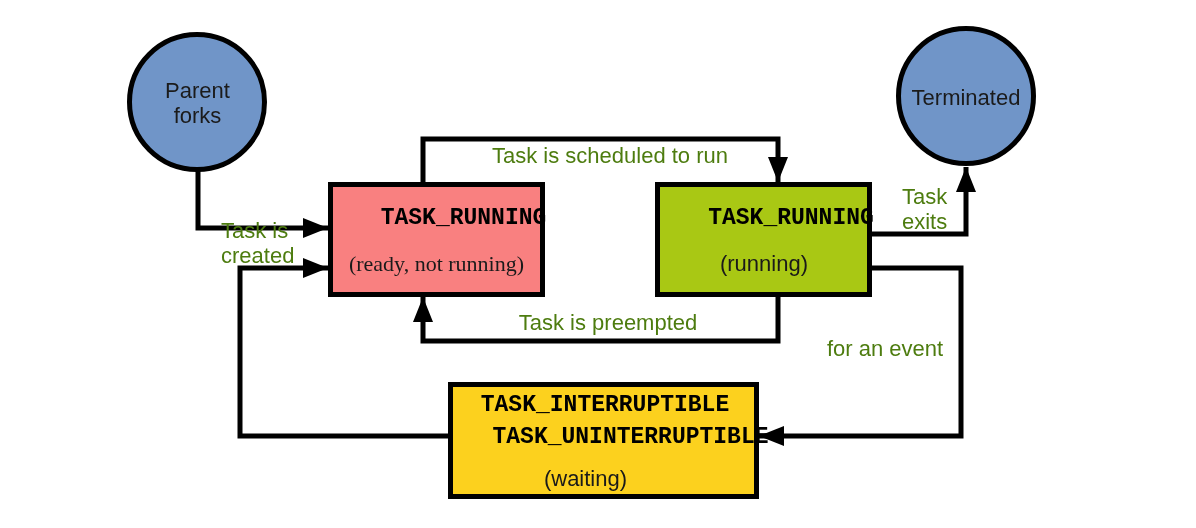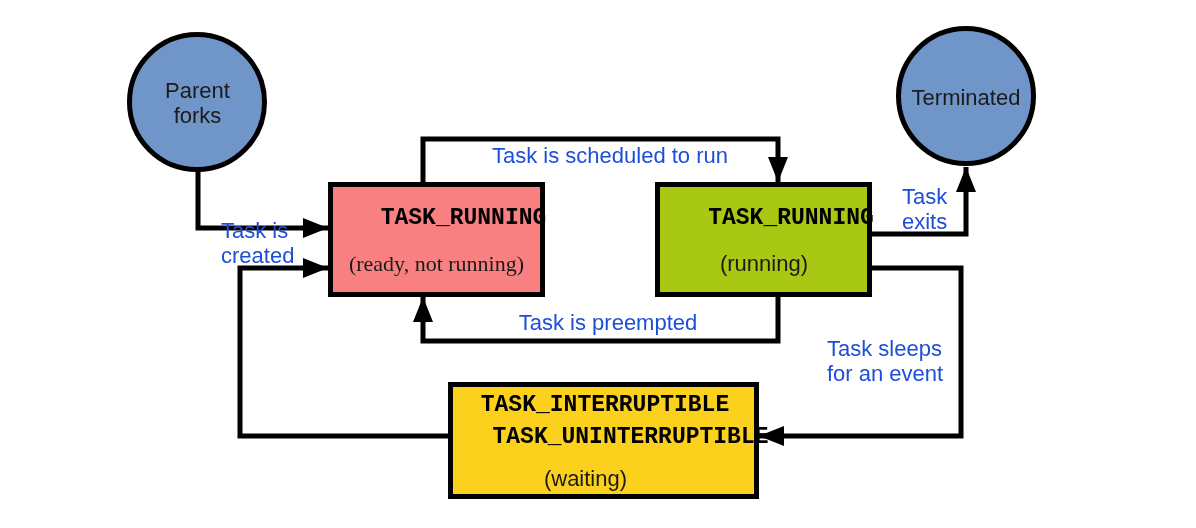--- a/index.html
+++ b/index.html
@@ -5,21 +5,21 @@
   html,body { margin:0; padding:0; background:#ffffff; }
   #stage {
     position:relative; width:1196px; height:528px; background:#ffffff;
     overflow:hidden; font-family:"Liberation Sans","DejaVu Sans",sans-serif;
   }
   svg.layer { position:absolute; left:0; top:0; }
   .edge { fill:none; stroke:#000000; stroke-width:5; marker-end:url(#arrowhead); }
   .node { stroke:#000000; stroke-width:5; }
   .arrowhead-shape { fill:#000000; }
   .txt { position:absolute; white-space:nowrap; }
-  .lbl { font:22px/25px "Liberation Sans","DejaVu Sans",sans-serif; color:#1d4ed8; }
+  .lbl { font:22px/25px "Liberation Sans","DejaVu Sans",sans-serif; color:#4d7c0f; }
   .lbl.center { text-align:center; }
   .box-title { font:bold 23px/24px "Liberation Mono","DejaVu Sans Mono",monospace; color:#000000; text-align:center;padding-left:27px; }
   .box-sub { font:22px/26px "Liberation Sans","DejaVu Sans",sans-serif; color:#1a1a1a; text-align:center; }
   .circle-label { font:22px/25px "Liberation Sans","DejaVu Sans",sans-serif; color:#1b1b1b; text-align:center; }
 </style>
 </head>
 <body>
 
 <div id="stage">
 
@@ -69,18 +69,17 @@
   <div class="txt lbl center" style="left:400px; top:143px; width:420px;">Task is scheduled to run</div>
 
   <div class="txt lbl center" style="left:398px; top:310px; width:420px;">Task is preempted</div>
 
   <div class="txt lbl" style="left:902px; top:184px;">
     <div>Task</div>
     <div>exits</div>
   </div>
 
   <div class="txt lbl" style="left:827px; top:336px;">
-    <div>Task sleeps</div>
     <div>for an event</div>
   </div>
 
 
 </div>
 
 </body></html>

